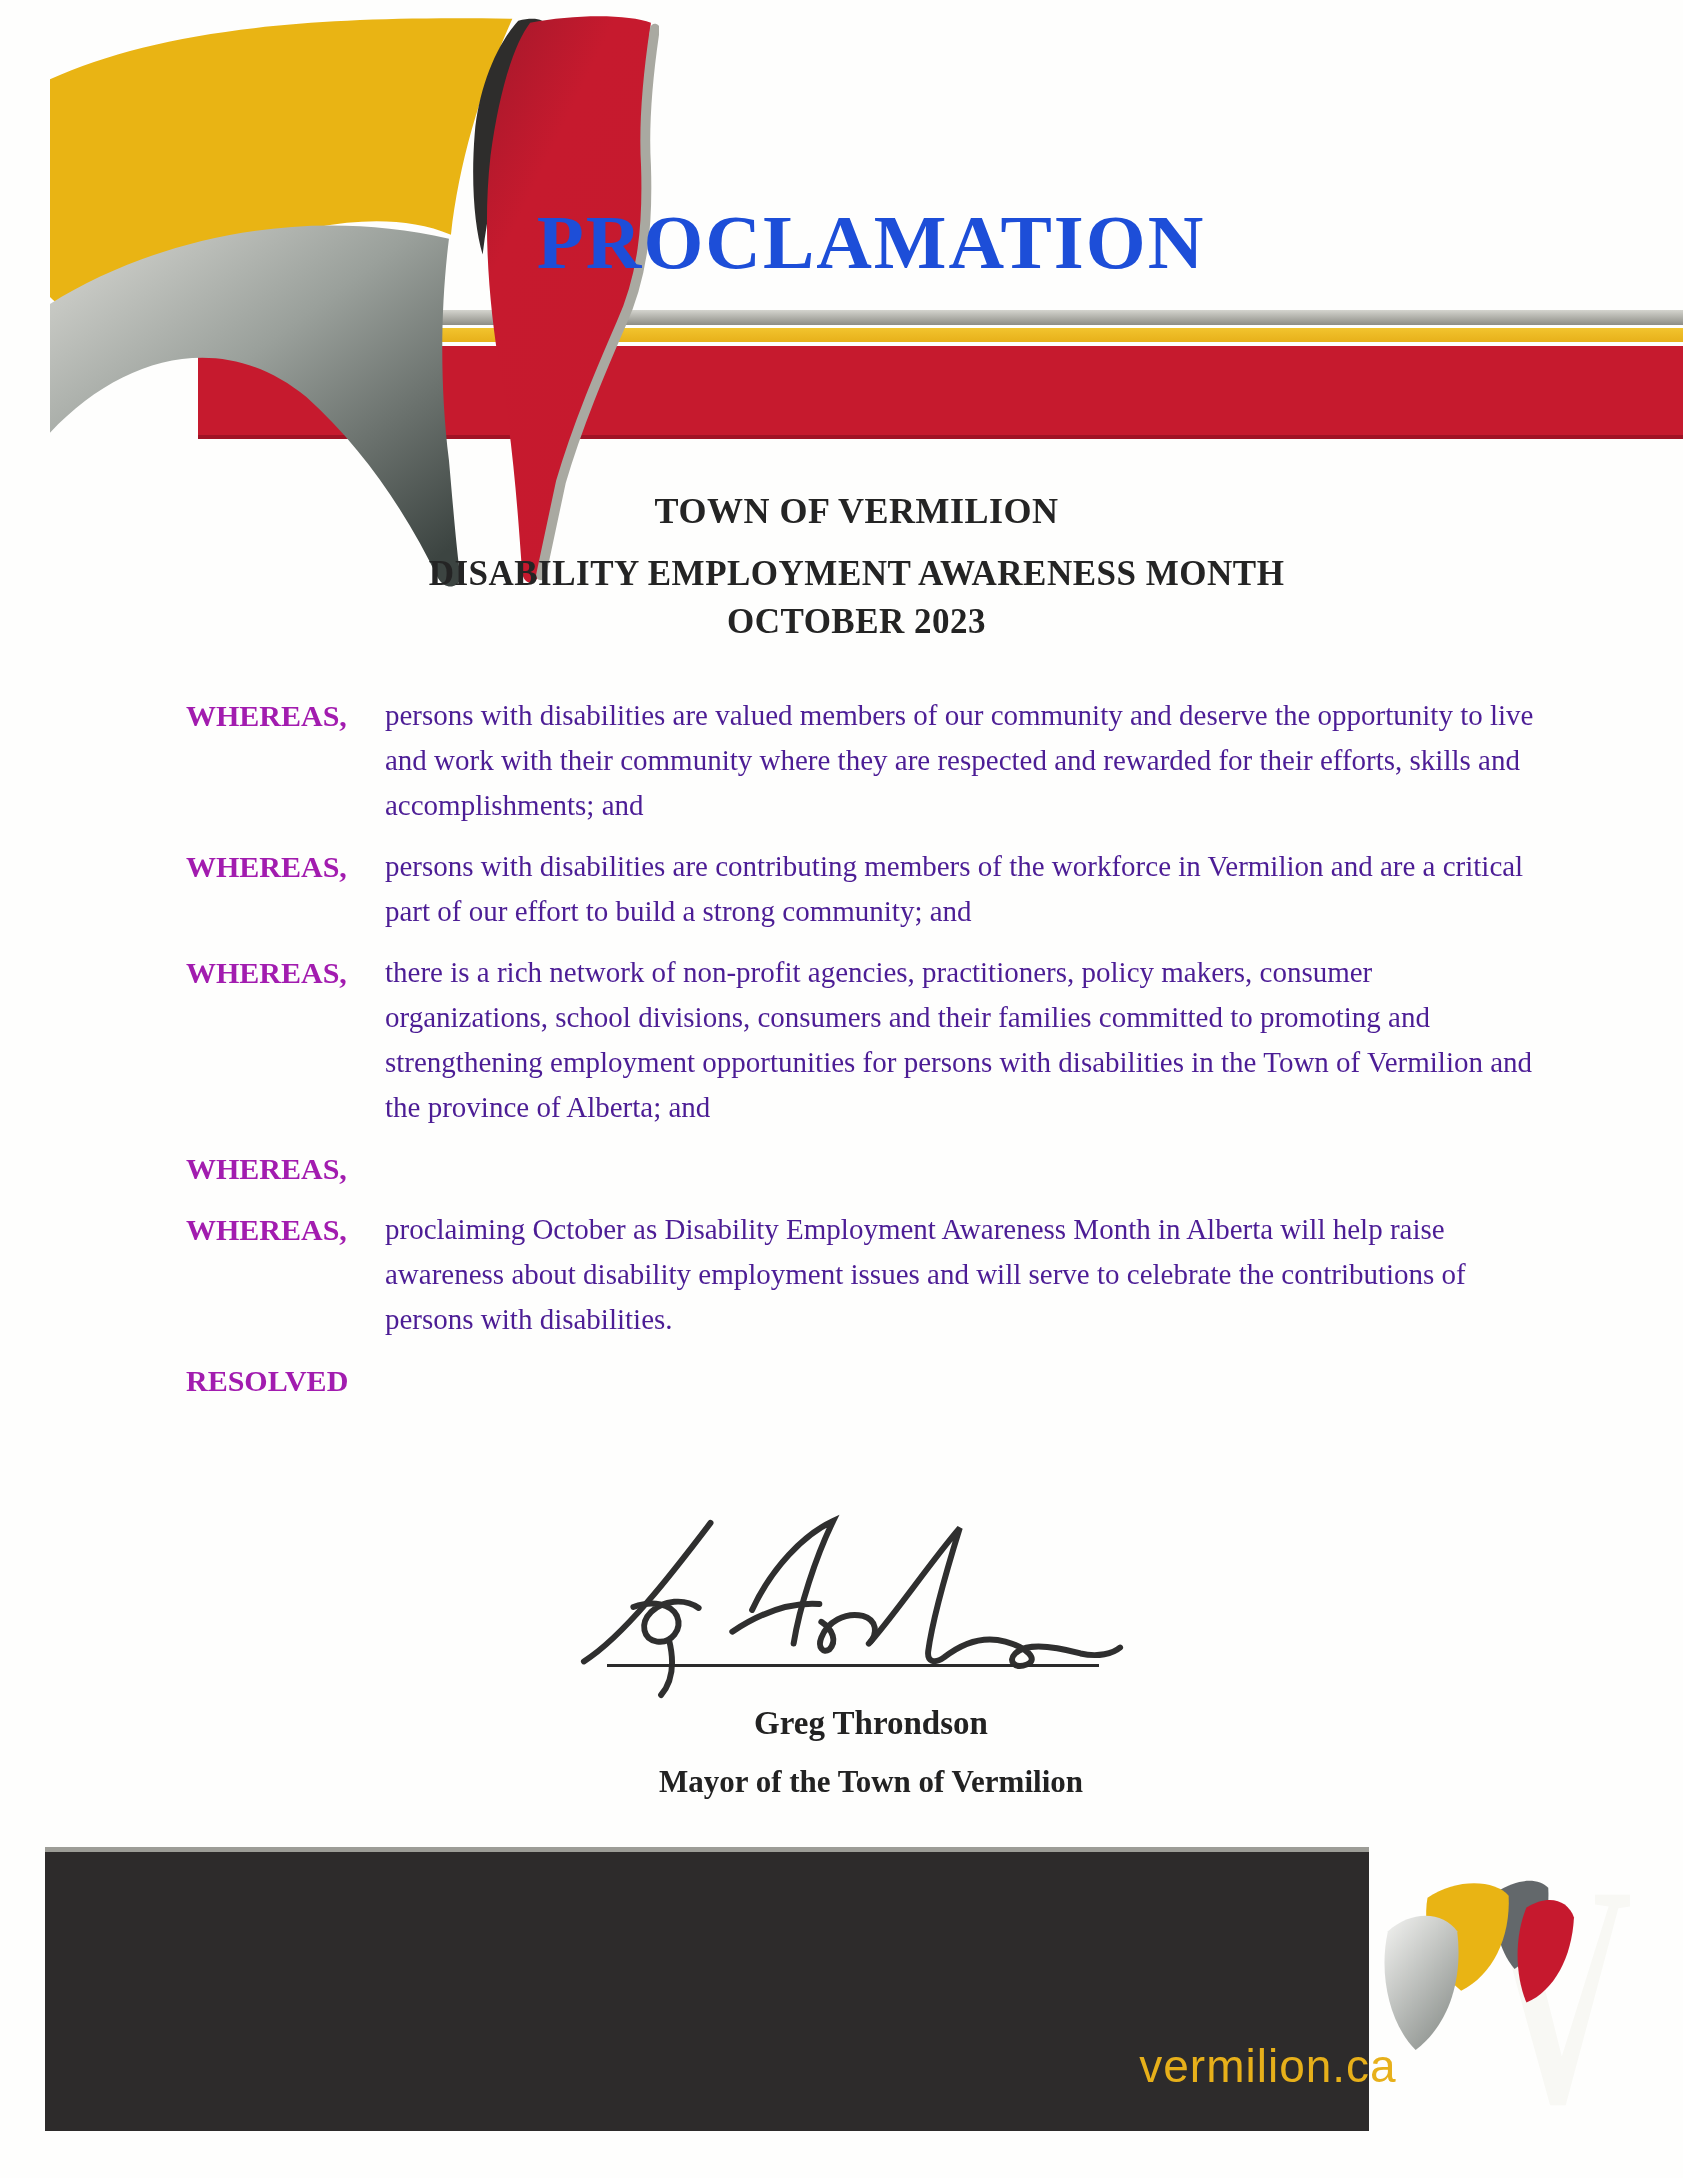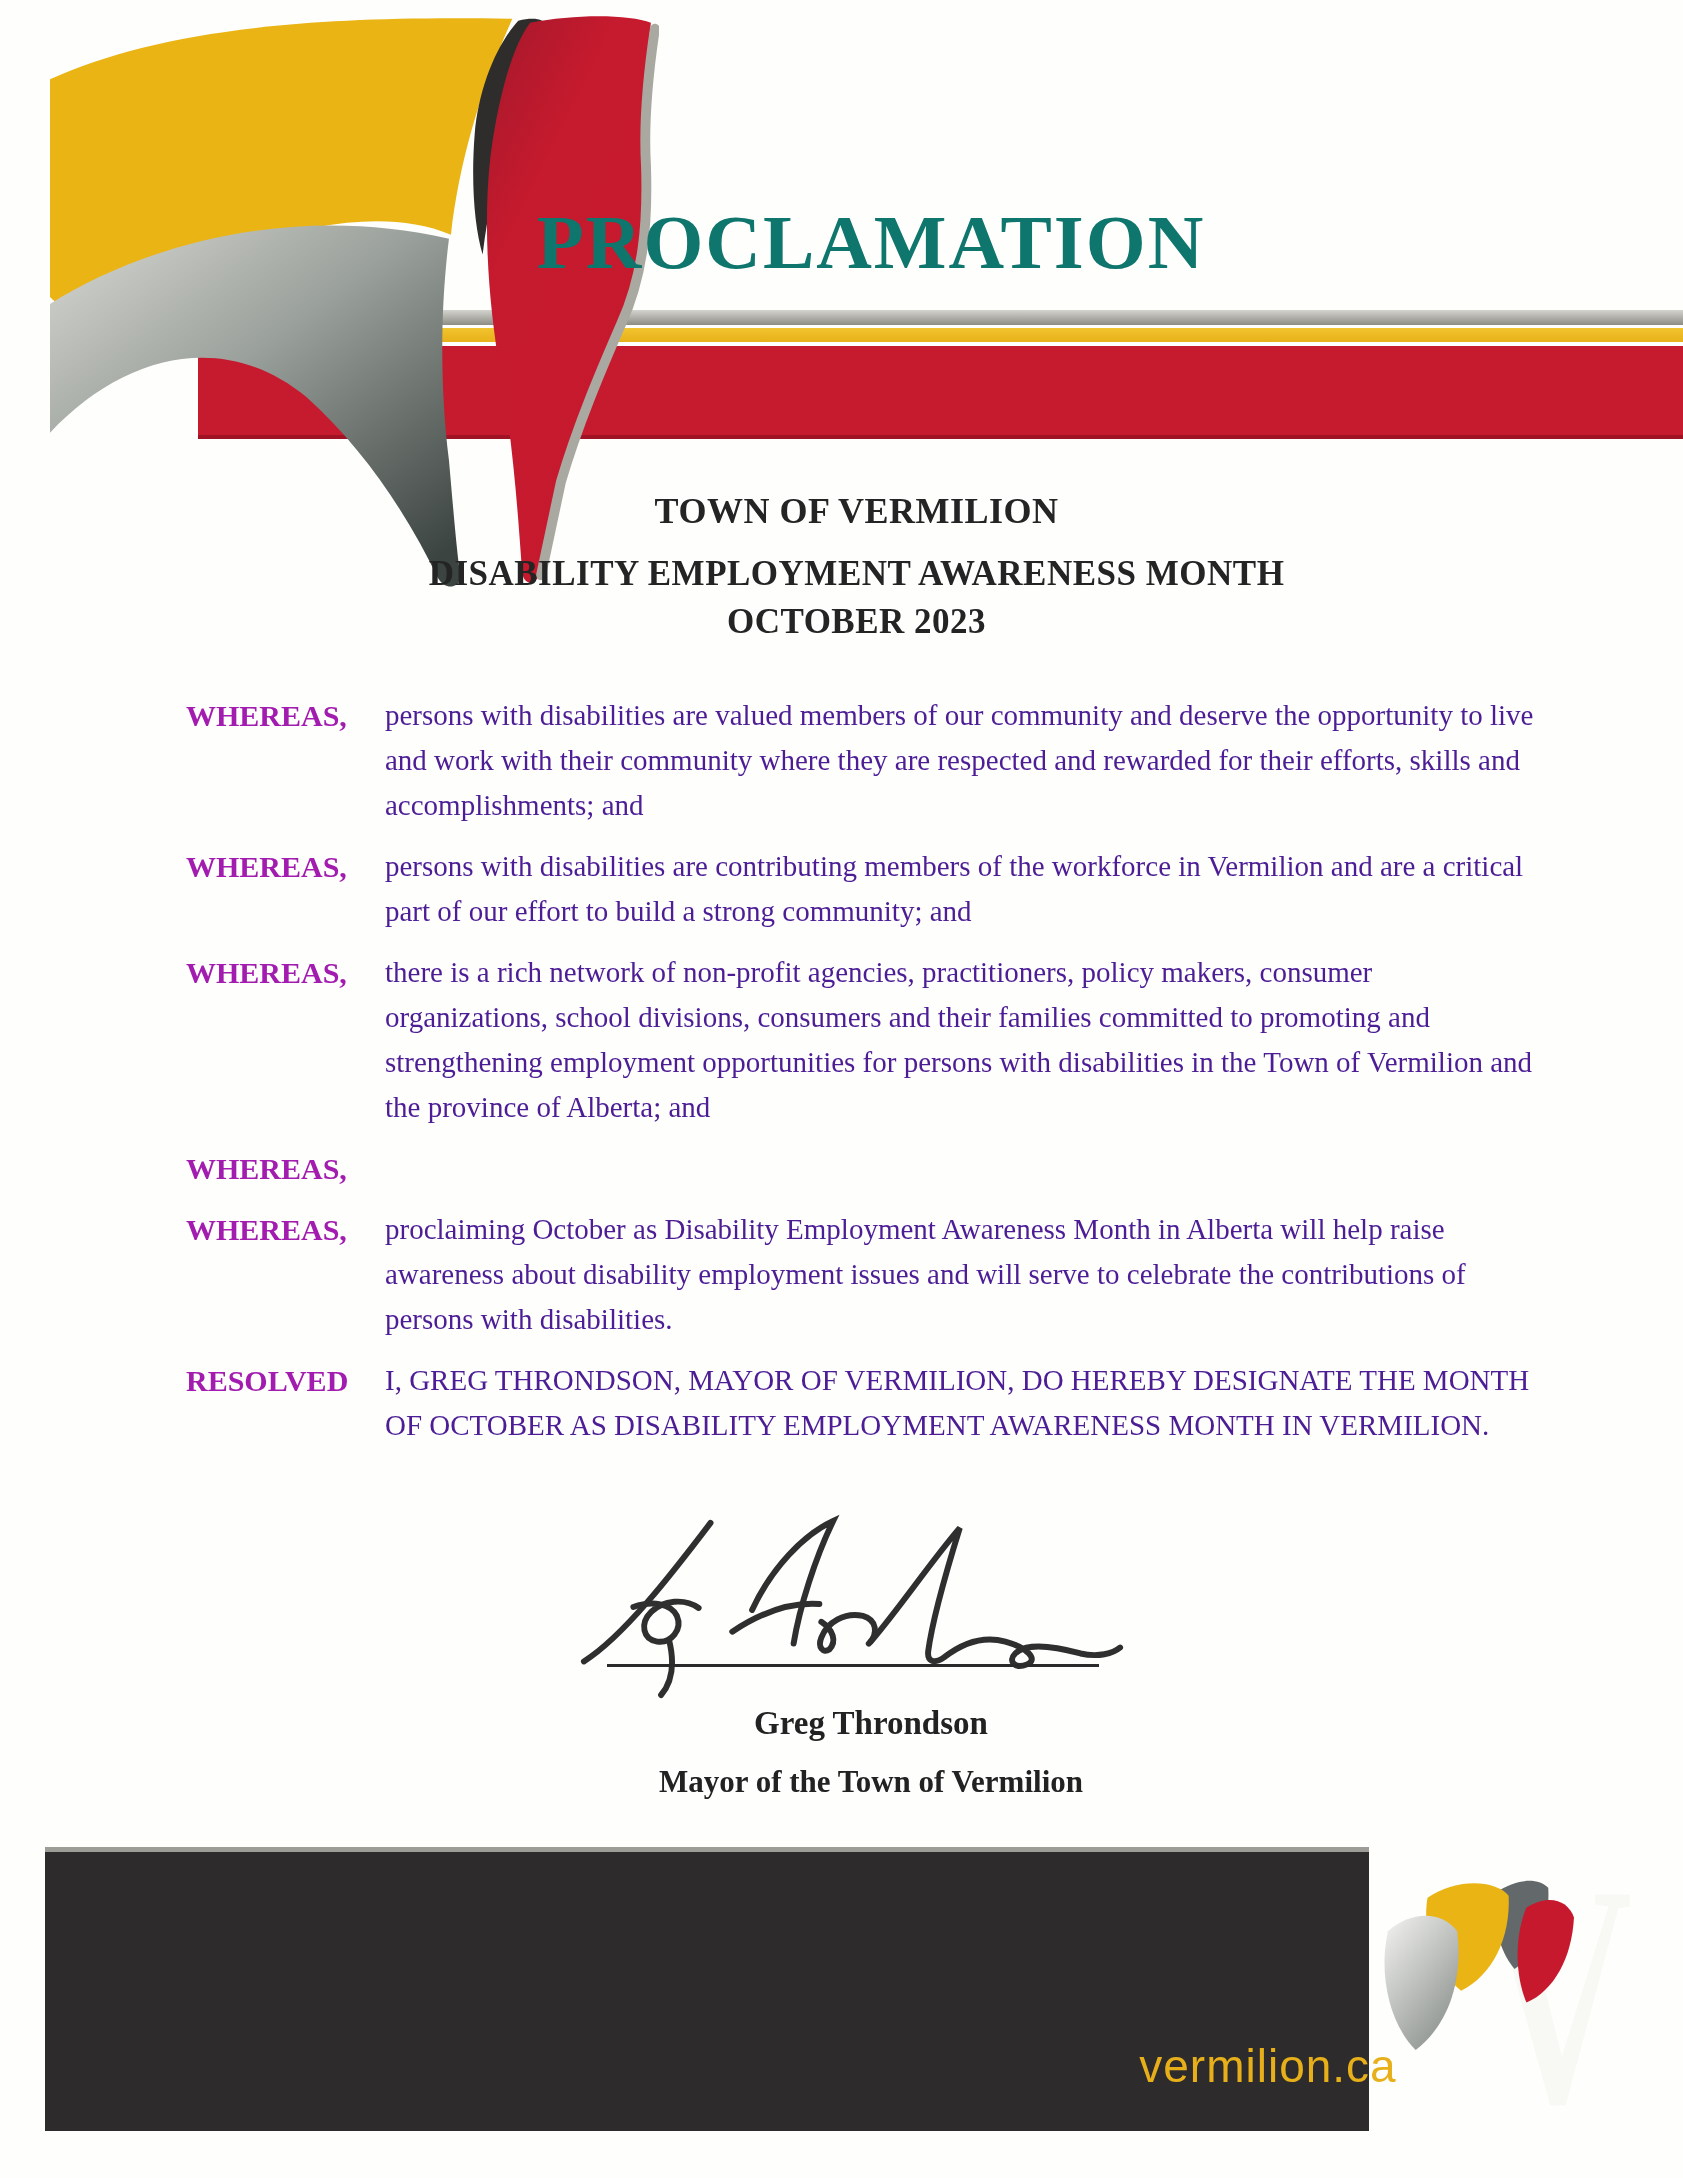--- a/index.html
+++ b/index.html
@@ -11,21 +11,21 @@
   .stripe-gray{position:absolute;left:198px;right:0;top:310px;height:15px;
     background:linear-gradient(180deg,#d4d4ce 0%,#8d8d86 100%);}
   .stripe-yellow{position:absolute;left:198px;right:0;top:328px;height:14px;
     background:linear-gradient(180deg,#f2c42e 0%,var(--c-yellow,#dfa307) 100%);}
   .red-band{position:absolute;left:198px;right:0;top:346px;height:89px;
     background:var(--c-red,#c61a2e);border-bottom:4px solid #a01325;}
   
   .logo-svg{position:absolute;left:35px;top:5px;width:624px;height:594px;}
   
   .proc-title{position:absolute;left:59px;right:0;top:198px;text-align:center;
-    font-size:77px;font-weight:bold;letter-spacing:2px;color:#0f766e;}
+    font-size:77px;font-weight:bold;letter-spacing:2px;color:#1d4ed8;}
   
   .title-block{position:absolute;left:30px;right:0;top:490px;text-align:center;color:#242424;}
   .title-block .t1{font-size:36px;font-weight:bold;letter-spacing:0.5px;margin:0 0 22px 0;}
   .title-block .t2{font-size:35px;font-weight:bold;letter-spacing:0.5px;margin:0 0 8px 0;}
   .title-block .t3{font-size:35px;font-weight:bold;letter-spacing:0.5px;margin:0;}
   
   .clauses{position:absolute;left:186px;top:693px;width:1351px;}
   .clause{display:flex;align-items:flex-start;margin-bottom:16px;}
   .clause-label{flex:none;width:199px;font-weight:bold;font-size:30px;line-height:45px;color:#a21caf;}
   .clause-text{width:1153px;font-size:29px;line-height:45px;color:#4c1d95;}
@@ -102,21 +102,20 @@
     </div>
     <div class="clause">
       <div class="clause-label">WHEREAS,</div>
     </div>
     <div class="clause">
       <div class="clause-label">WHEREAS,</div>
       <div class="clause-text">proclaiming October as Disability Employment Awareness Month in Alberta will help raise awareness about disability employment issues and will serve to celebrate the contributions of persons with disabilities.</div>
     </div>
     <div class="clause">
       <div class="clause-label">RESOLVED</div>
-      <div class="clause-text">I, GREG THRONDSON, MAYOR OF VERMILION, DO HEREBY DESIGNATE THE MONTH OF OCTOBER AS DISABILITY EMPLOYMENT AWARENESS MONTH IN VERMILION.</div>
     </div>
   </div>
 
 
   <svg class="signature-svg" viewBox="0 0 560 188" xmlns="http://www.w3.org/2000/svg" aria-hidden="true">
     <g fill="none" stroke="#2f2f2f" stroke-width="6" stroke-linecap="round">
       <path d="M10,150 C50,125 100,60 138,10"></path>
       <path d="M60,95 C80,88 98,92 104,104 C110,118 98,132 84,130 C70,128 66,112 78,100 C90,88 112,86 126,96"></path>
       <path d="M96,128 C102,152 100,170 88,184"></path>
       <path d="M180,98 C200,55 232,22 262,8 C244,45 228,95 222,132"></path>

